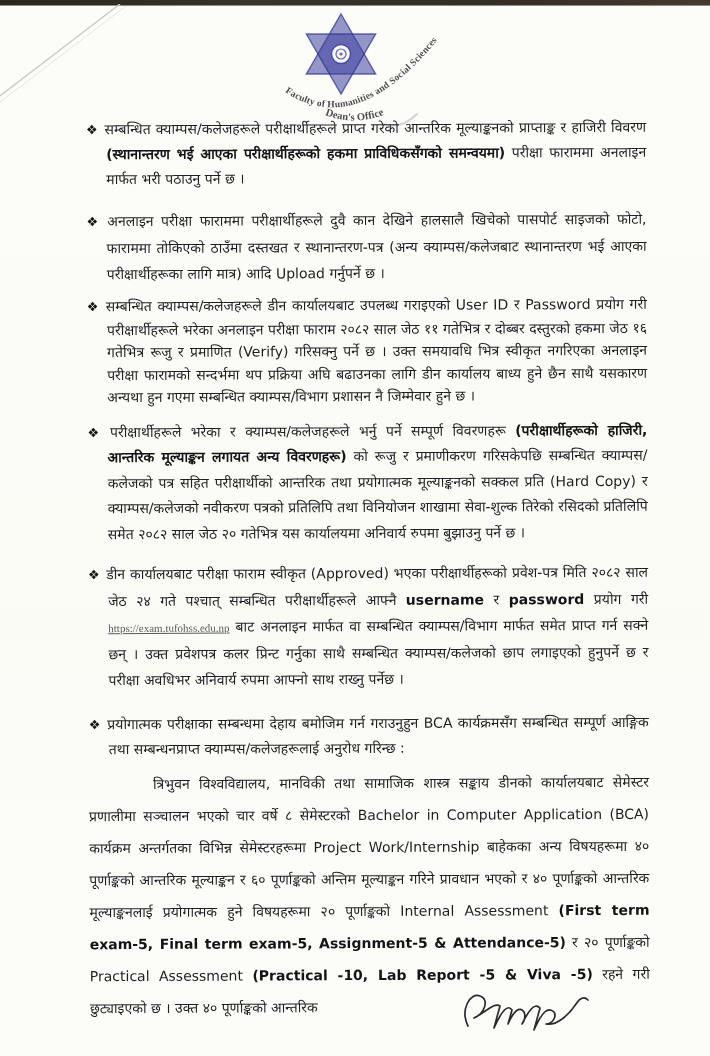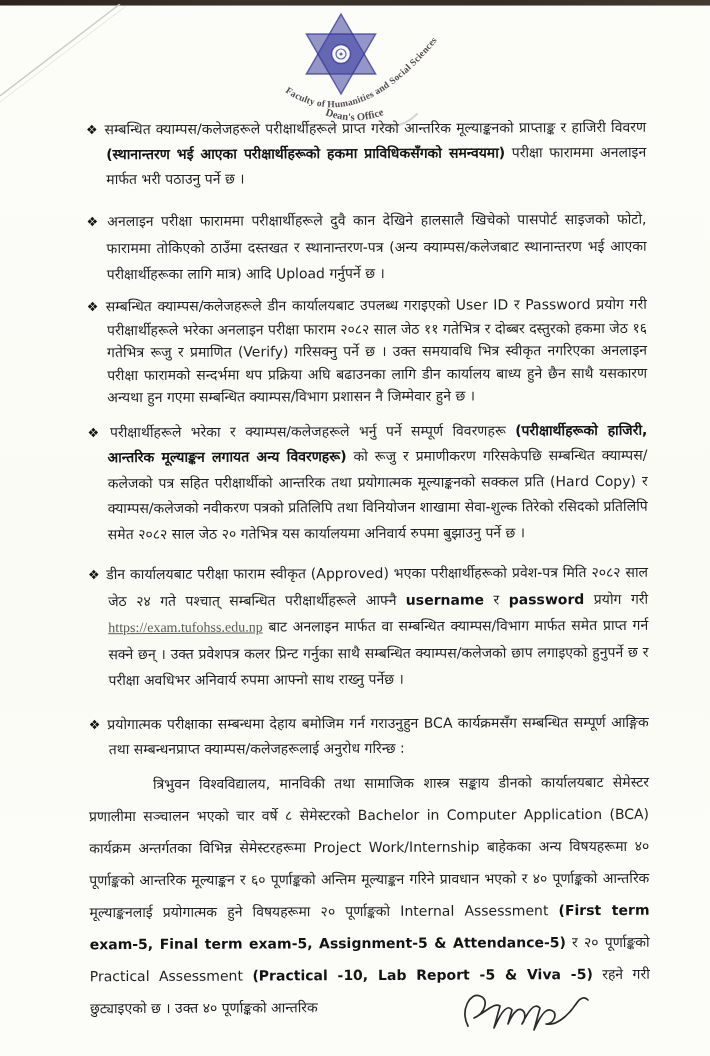--- a/index.html
+++ b/index.html
@@ -33,21 +33,21 @@
   .p1{line-height:25px;margin-bottom:16px;}
   .p2{line-height:26px;margin-bottom:8px;}
   .p3{line-height:22.5px;margin-bottom:11px;}
   .p4{line-height:25.5px;margin-bottom:14px;}
   .p5{line-height:26px;margin-bottom:19px;}
   .p6{line-height:24px;margin-bottom:7px;}
   .p7{line-height:32px;padding-left:0;text-indent:64px;margin-bottom:0;}
   .b{font-weight:bold;color:#141416;}
   .u{
     font-family:"Liberation Serif",serif;
-    color:#5a5a5a;text-decoration:underline;font-size:14px;
+    color:#5a5a5a;text-decoration:underline;font-size:11px;
   }
   .signature{position:absolute;left:452px;top:982px;width:160px;height:70px;}
 </style>
 </head>
 <body>
 
 <div class="page">
 
   <div class="top-edge"></div>
 

